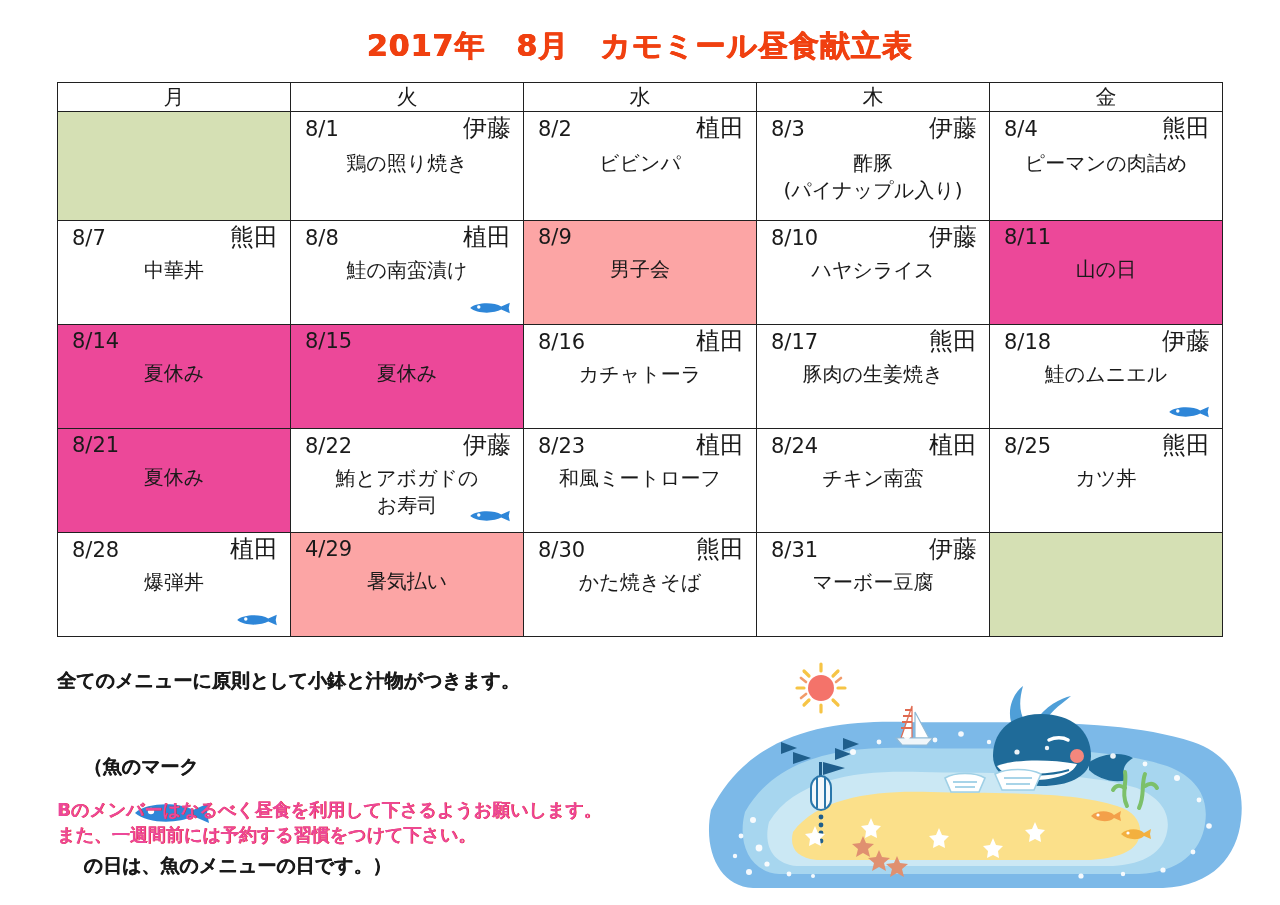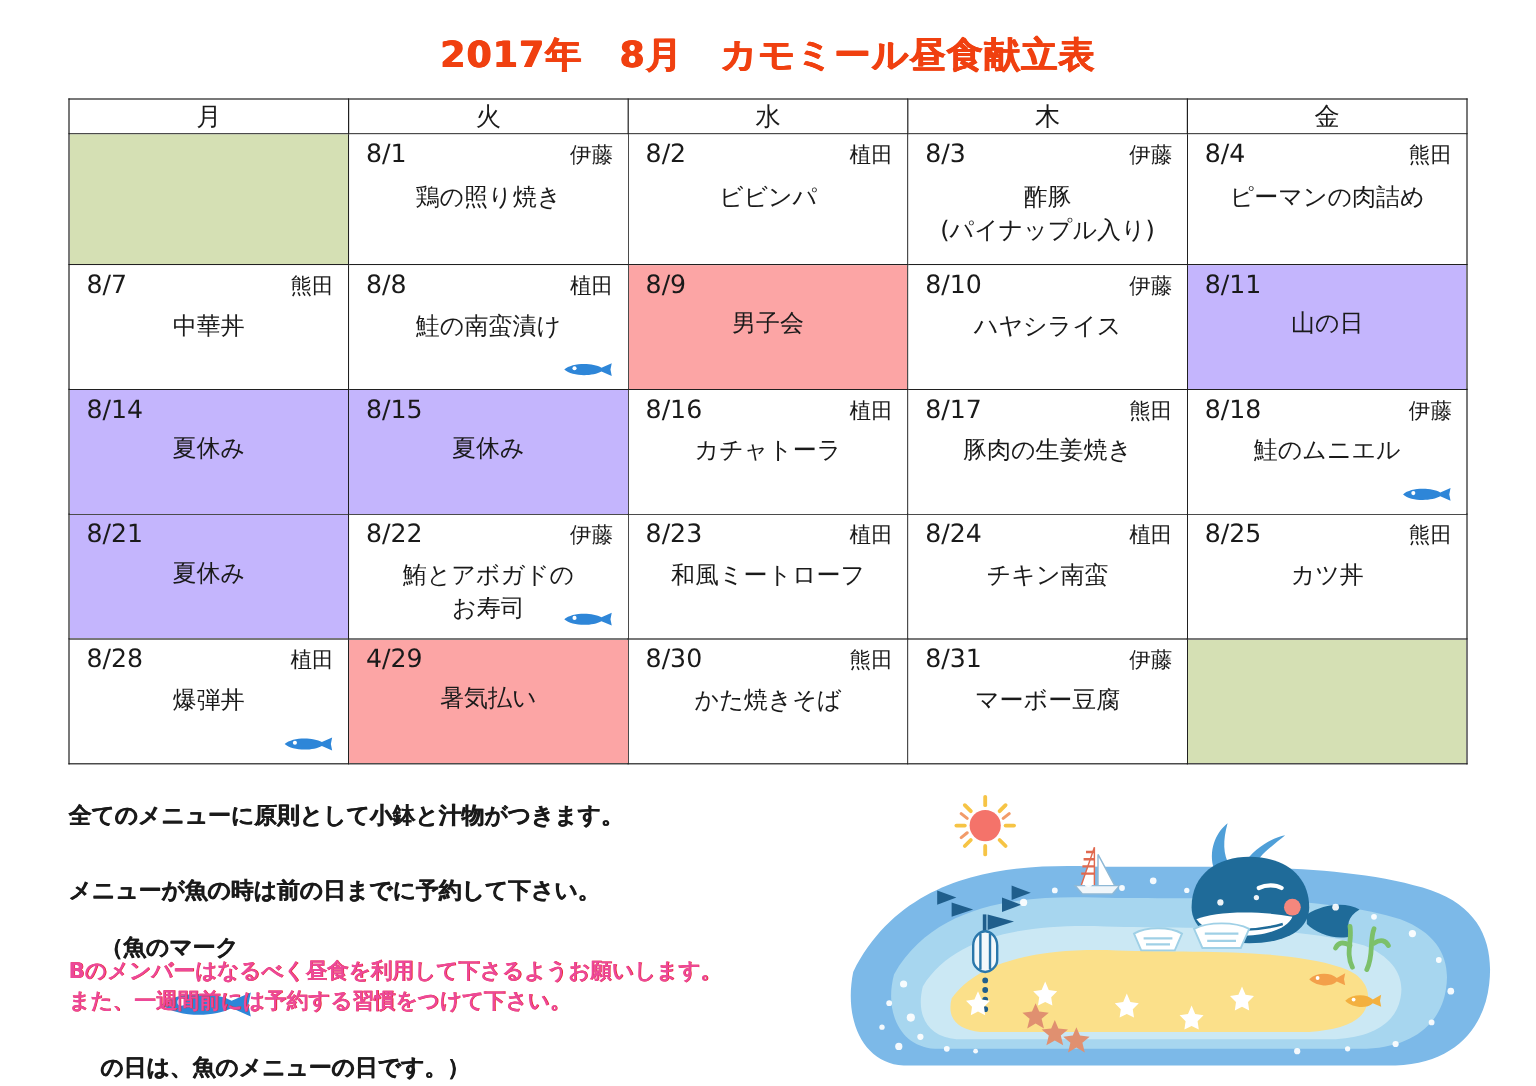--- a/index.html
+++ b/index.html
@@ -67,34 +67,34 @@
   .cell-head {
     display: flex;
     justify-content: space-between;
     align-items: baseline;
     padding: 3px 12px 0 14px;
     font-size: 21px;
     line-height: 26px;
     white-space: nowrap;
   }
   .cell-date { letter-spacing: 0px; }
-  .cell-staff { font-size: 18px; }
+  .cell-staff { font-size: 24px; }
 
   .cell-dish {
     text-align: center;
     font-size: 20px;
     line-height: 27px;
     padding: 6px 4px 0 4px;
     white-space: pre-line;
   }
   tr.week1 .cell-dish { padding-top: 8px; }
 
   
   td.empty-green { background: #d5e0b4; }
-  td.pink  { background: #c4b5fd; }
+  td.pink  { background: #ec4899; }
   td.yellow{ background: #fca5a5; }
 
   
   .fish {
     position: absolute;
     right: 10px;
     bottom: 6px;
     width: 46px;
     height: 20px;
   }
@@ -358,21 +358,20 @@
             <div class="cell-dish">マーボー豆腐</div>
           </td>
           <td class="day empty-green"></td>
         </tr>
       </tbody>
   </table>
 </div>
 
 <div class="notes">
   <div class="note-line note-block-1">全てのメニューに原則として小鉢と汁物がつきます。</div>
-  <div class="note-line">メニューが魚の時は前の日までに予約して下さい。</div>
   <div class="note-line">
     <span>（魚のマーク</span>
     <span class="note-inline-fish">
       <svg width="86" height="22" viewBox="0 0 86 22" aria-hidden="true">
         <path d="M6 11 C18 0, 50 0, 64 8 L80 1 L78 11 L80 21 L64 14 C50 22, 18 22, 6 11 Z" fill="#2e86d8"></path>
         <circle cx="22" cy="9" r="3.2" fill="#ffffff"></circle>
       </svg>
     </span>
     <span>の日は、魚のメニューの日です。）</span>
   </div>

